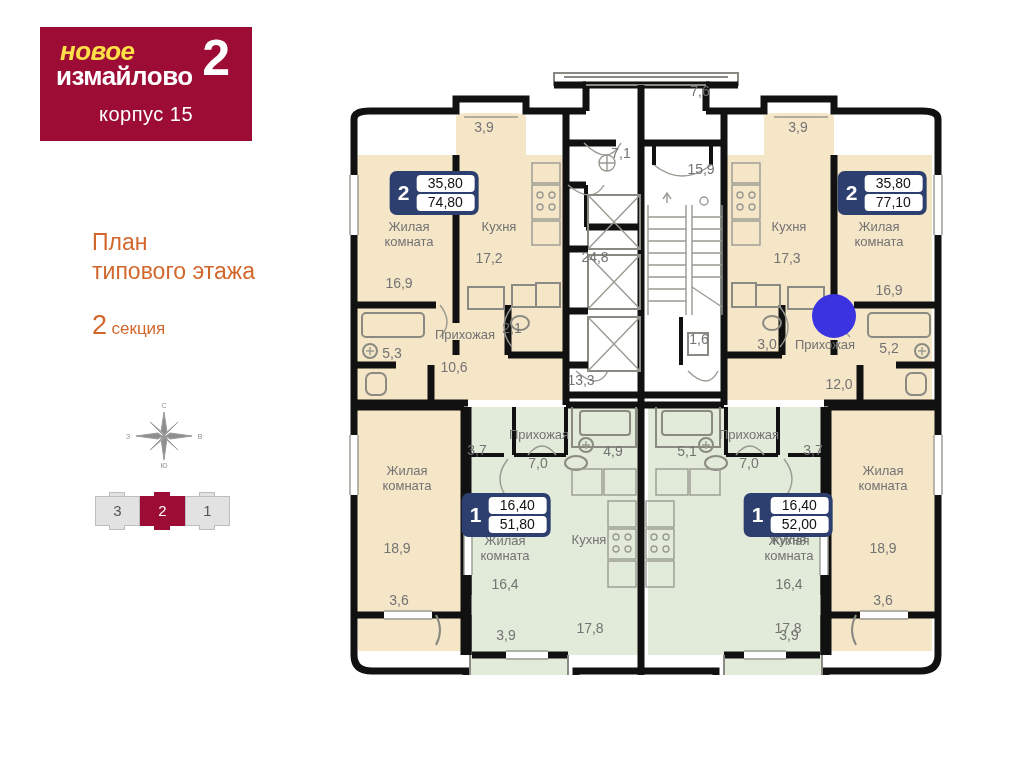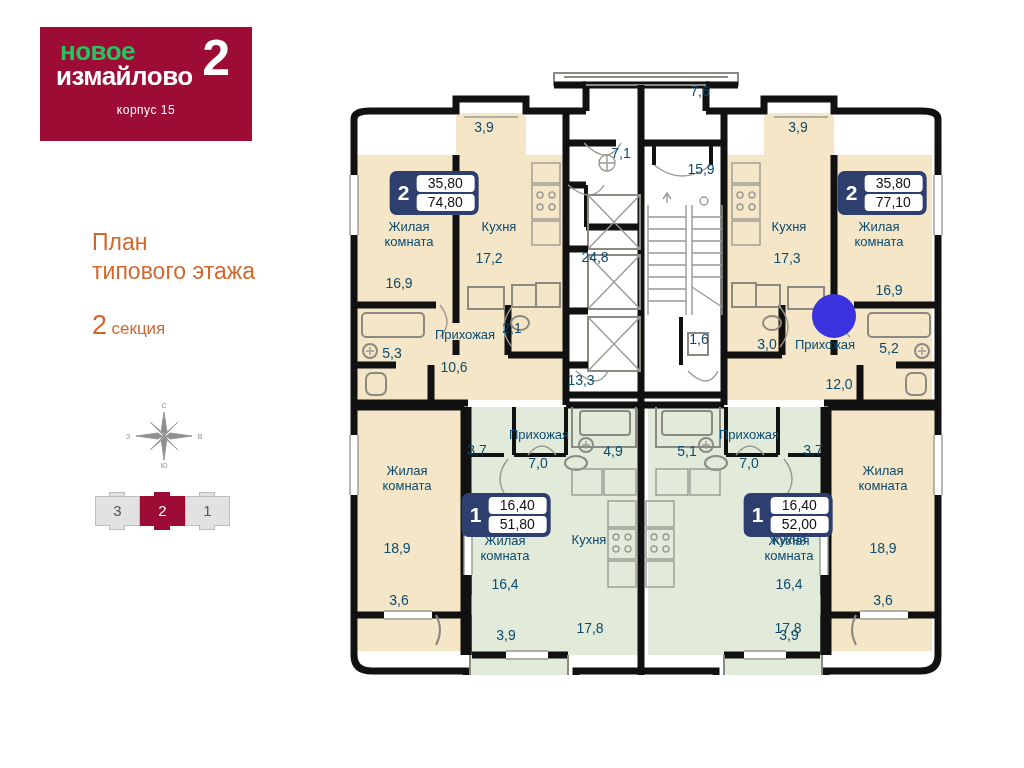--- a/index.html
+++ b/index.html
@@ -15,38 +15,39 @@
   #root { position: relative; width: 1024px; height: 768px; }
 
   
   .logo-box {
     position: absolute; left: 40px; top: 27px;
     width: 212px; height: 114px;
     background: #9c0c35;
   }
   .logo-line1 {
     position: absolute; left: 20px; top: 11px;
-    color: #22c55e; font-weight: bold; font-size: 26px;
+    color: #fde047; font-weight: bold; font-size: 26px;
     letter-spacing: -0.5px; line-height: 1;
     text-transform: lowercase;
     font-stretch: condensed;
+    font-style: italic;
   }
   .logo-line2 {
     position: absolute; left: 16px; top: 36px;
     color: #fff; font-weight: bold; font-size: 26px;
     letter-spacing: -0.5px; line-height: 1;
   }
   .logo-big2 {
     position: absolute; right: 22px; top: 6px;
     color: #fff; font-weight: bold; font-size: 50px; line-height: 1;
   }
   .logo-sub {
     position: absolute; left: 0; right: 0; top: 76px;
     text-align: center; color: #fff;
-    font-size: 12px; letter-spacing: 0.5px;
+    font-size: 20px; letter-spacing: 0.5px;
   }
 
   .plan-title {
     position: absolute; left: 92px; top: 228px;
     color: #d2672c; font-size: 23px; line-height: 1.28;
     font-weight: 400;
   }
   .section-line {
     position: absolute; left: 92px; top: 310px;
     color: #d2672c;
@@ -80,21 +81,21 @@
   .legend-row { display: flex; align-items: center; height: 19px; margin-bottom: 1px; }
   .legend-sw { width: 28px; height: 11px; margin-right: 9px; border: 1px solid rgba(0,0,0,0.06); box-sizing: border-box; }
   .legend-lbl { font-size: 11px; color: #333; }
 
   
   .plan { position: absolute; left: 336px; top: 55px; width: 620px; height: 620px; }
   .plan svg { display: block; }
 
   .dim, .rname {
     position: absolute; font-family: "Liberation Sans", sans-serif;
-    color: #0c4a6e; white-space: nowrap;
+    color: #737373; white-space: nowrap;
     transform: translate(-50%, -50%);
     text-align: center;
   }
   .dim { font-size: 14px; }
   .rname { font-size: 13px; line-height: 1.15; }
 
   
   .badge {
     position: absolute; transform: translate(-50%, -50%);
     display: flex; align-items: stretch;

